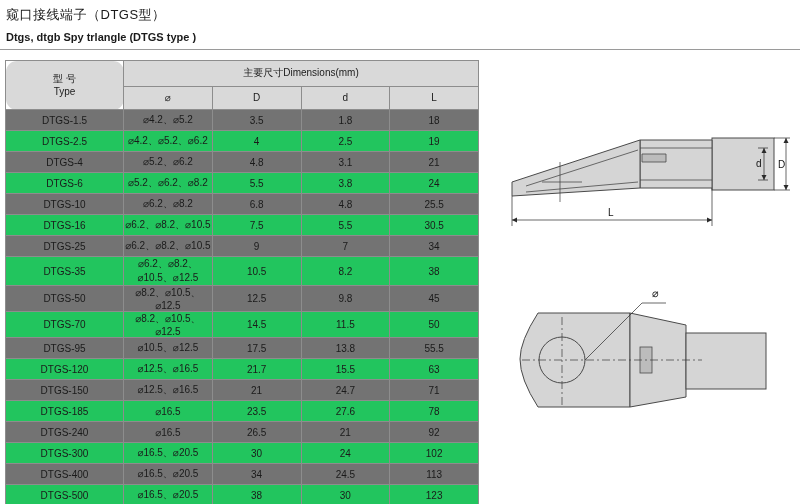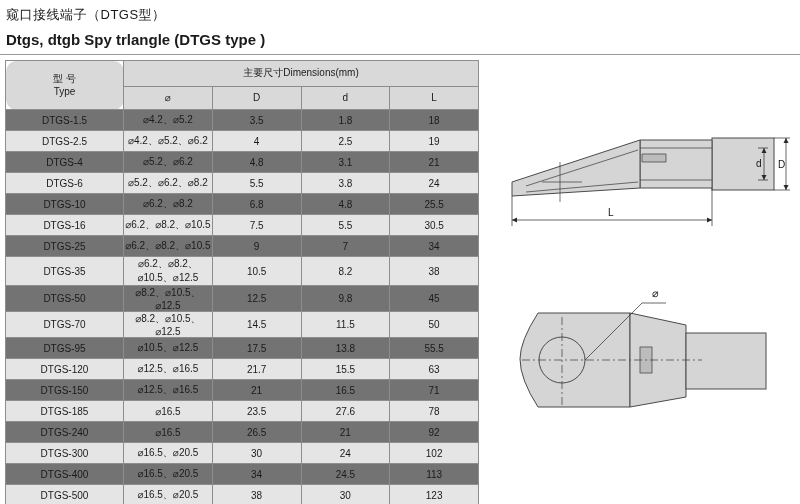--- a/index.html
+++ b/index.html
@@ -21,21 +21,21 @@
     position: relative;
   }
   
   .title-cn {
     font-size: 13px;
     font-weight: normal;
     margin: 6px 0 0 6px;
     letter-spacing: 0.5px;
   }
   .title-en {
-    font-size: 15px;
+    font-size: 11px;
     font-weight: bold;
     margin: 7px 0 0 6px;
   }
   .header-rule {
     border: none;
     border-top: 1px solid #9a9a9a;
     margin: 6px 0 0 0;
   }
   
   .table-wrap {
@@ -68,21 +68,21 @@
     border-radius: 11px;
   }
   .hdr-dims {
     height: 22px !important;
     font-size: 10.5px;
   }
   .col-dia { width: 171px; }
   .col-d   { width: 62px; }
   .col-dd  { width: 62px; }
   .col-l   { width: 62px; }
-  .row-alt td { background: #e5e5e5; }
+  .row-alt td { background: #22c55e; }
   .row-norm td { background: #737373; }
   td.type-cell { text-align: center; }
   
   .drawings {
     position: absolute;
     left: 490px;
     top: 54px;
     width: 305px;
     height: 444px;
   }
@@ -211,21 +211,21 @@
             <td class="type-cell">DTGS-120</td>
             <td>⌀12.5、⌀16.5</td>
             <td>21.7</td>
             <td>15.5</td>
             <td>63</td>
           </tr>
           <tr class="row-norm">
             <td class="type-cell">DTGS-150</td>
             <td>⌀12.5、⌀16.5</td>
             <td>21</td>
-            <td>16.5</td>
+            <td>24.7</td>
             <td>71</td>
           </tr>
           <tr class="row-alt">
             <td class="type-cell">DTGS-185</td>
             <td>⌀16.5</td>
             <td>23.5</td>
             <td>27.6</td>
             <td>78</td>
           </tr>
           <tr class="row-norm">

